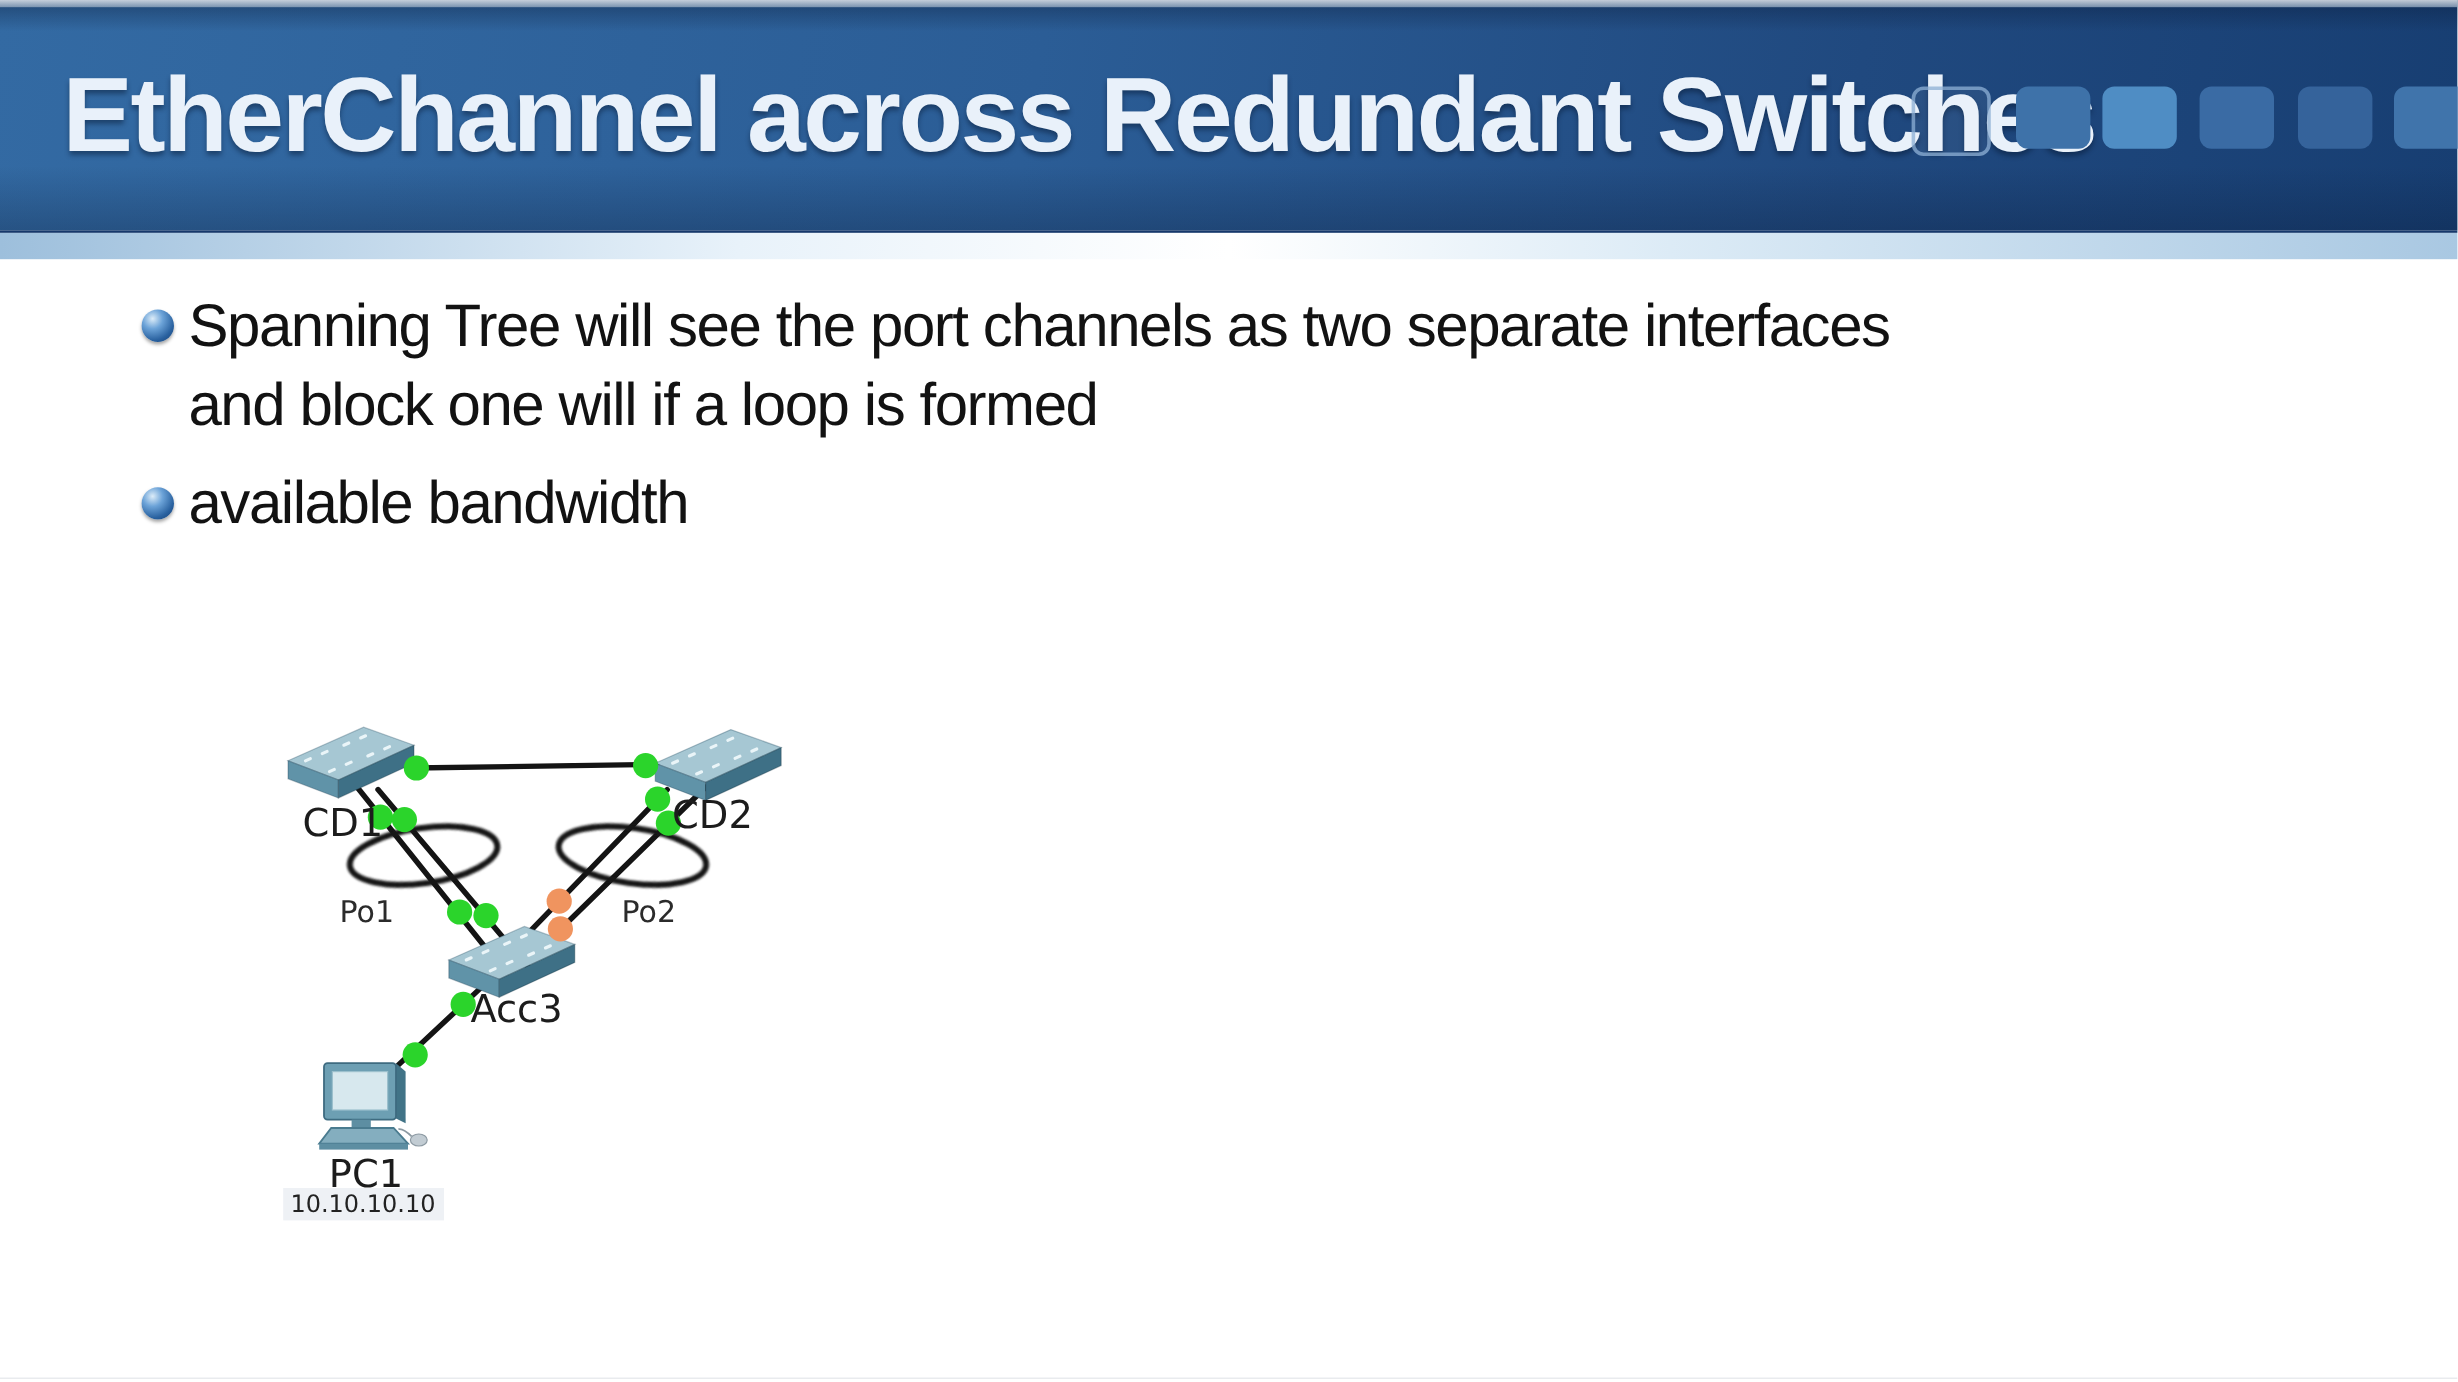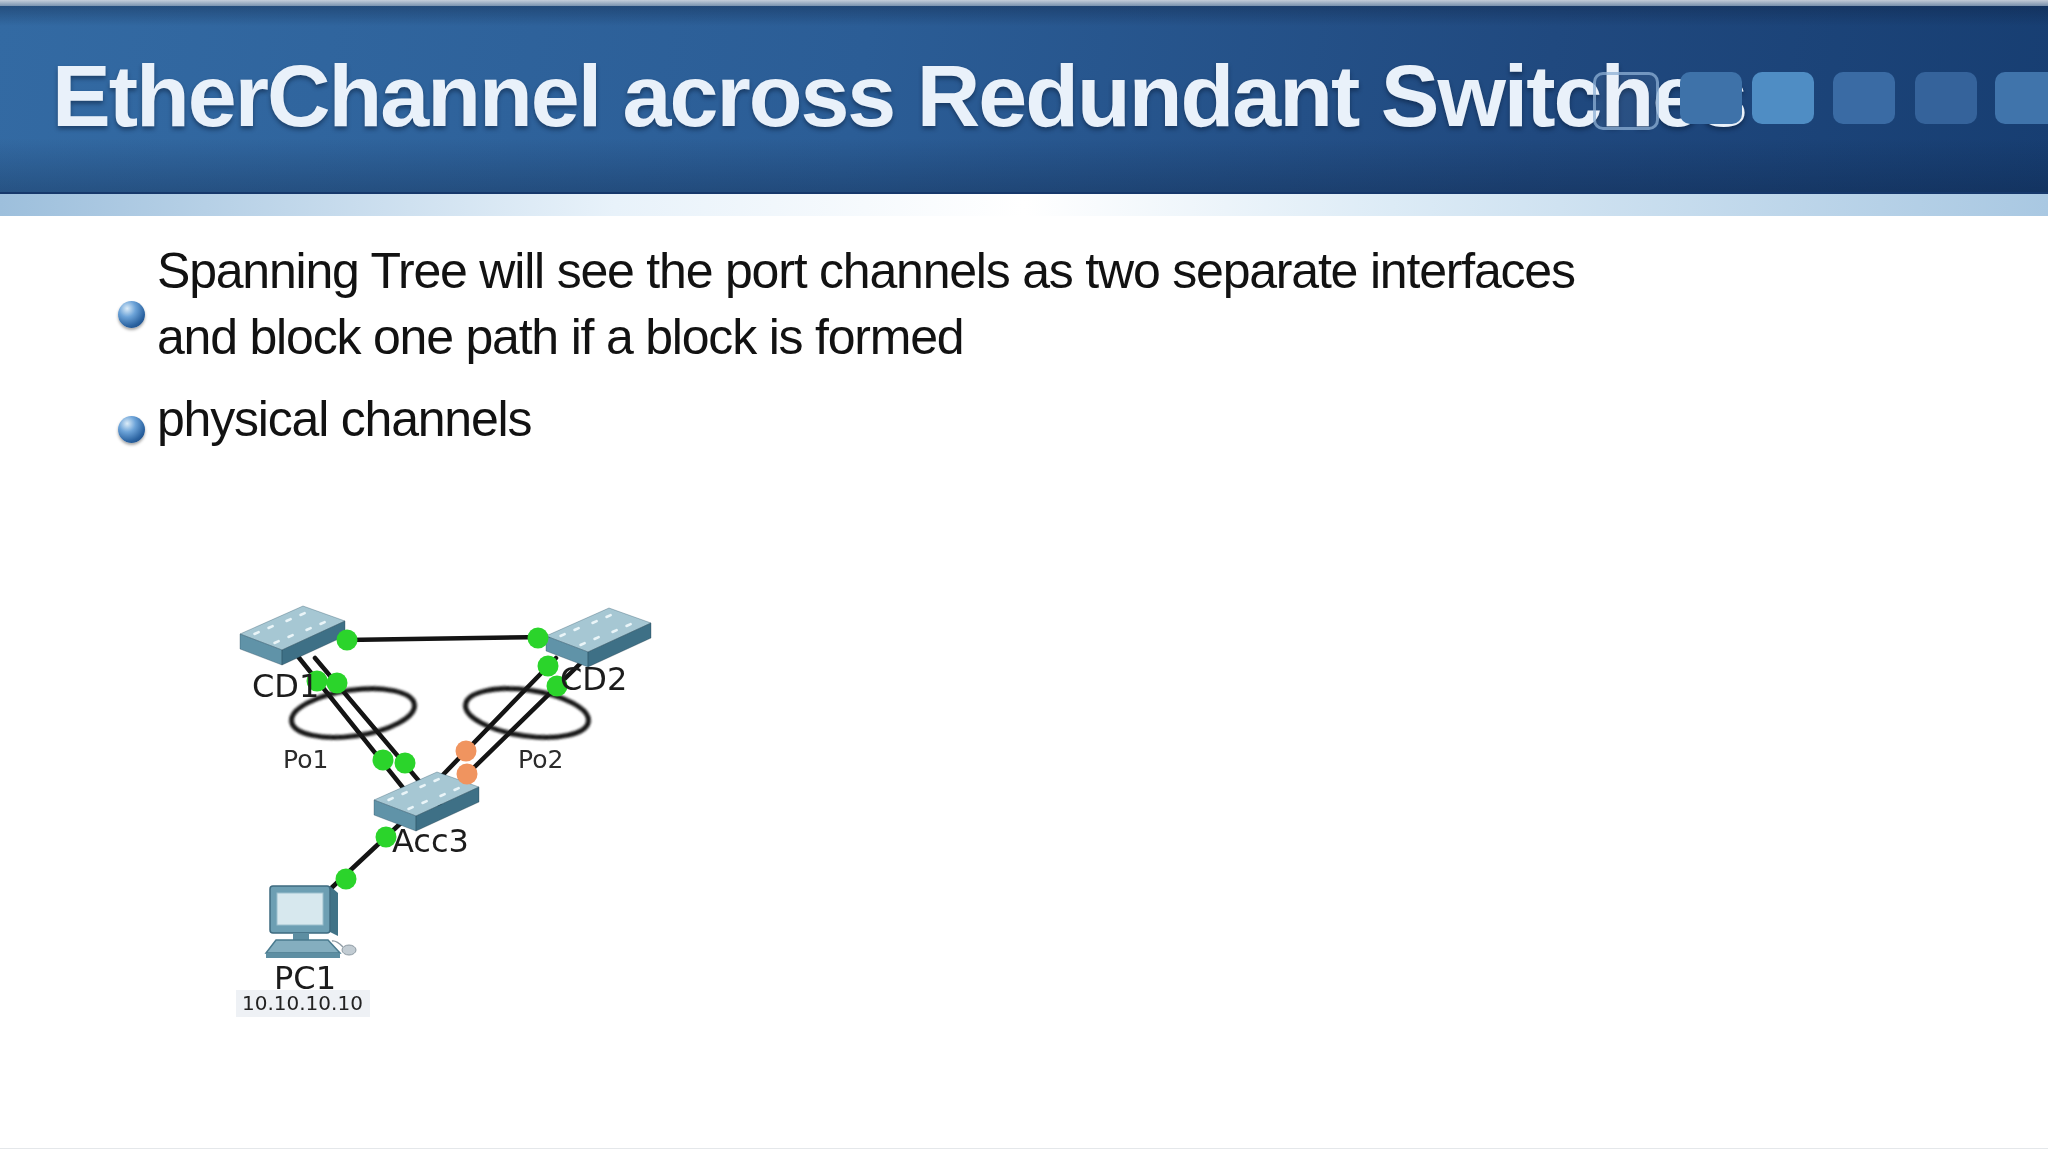--- a/index.html
+++ b/index.html
@@ -33,21 +33,21 @@
   }
   .deco{position:absolute;height:52px;width:62px;border-radius:10px;top:72px;}
   .deco-outline{left:1593px;width:60px;background:rgba(255,255,255,0.05);border:3px solid rgba(140,175,212,0.75);}
   .deco-1{left:1680px;background:#3e72a9;}
   .deco-2{left:1752px;background:#4f8dc4;}
   .deco-3{left:1833px;background:#3a6ba4;}
   .deco-4{left:1915px;background:#35639b;}
   .deco-5{left:1995px;background:#4074ab;}
   
   .bullets{position:absolute;left:118px;top:238px;width:1700px;}
-  .bullet{display:flex;align-items:center;margin-bottom:16px;}
+  .bullet{display:flex;align-items:flex-start;margin-bottom:16px;}
   .bullet-dot{
     flex:0 0 auto;width:27px;height:27px;border-radius:50%;margin:20px 12px 0 0;
     background:radial-gradient(circle at 34% 28%, #dcecf8 0%, #6ca3d8 32%, #2a62a0 68%, #143b6e 100%);
     box-shadow:0 2px 3px rgba(0,0,0,0.35);
   }
   .bullet-text{
     font-size:50px;line-height:66px;letter-spacing:-1.2px;color:#121212;
   }
   
   .topology{position:absolute;left:0;top:0;}
@@ -66,27 +66,27 @@
   <div class="deco deco-4"></div>
   <div class="deco deco-5"></div>
 </div>
 <div class="header-band"></div>
 
 <div class="bullets">
   <div class="bullet">
     <span class="bullet-dot"></span>
     <div class="bullet-text">
       <div>Spanning Tree will see the port channels as two separate interfaces</div>
-      <div>and block one path if a block is formed</div>
+      <div>and block one will if a loop is formed</div>
     </div>
   </div>
   <div class="bullet">
     <span class="bullet-dot"></span>
     <div class="bullet-text">
-      <div>physical channels</div>
+      <div>available bandwidth</div>
     </div>
   </div>
 </div>
 
 <svg class="topology" style="left:210px;top:580px;" width="480" height="460" viewBox="210 580 480 460" xmlns="http://www.w3.org/2000/svg">
   <defs>
     <filter id="soft" x="-20%" y="-20%" width="140%" height="140%">
       <feGaussianBlur stdDeviation="0.9"></feGaussianBlur>
     </filter>
 

